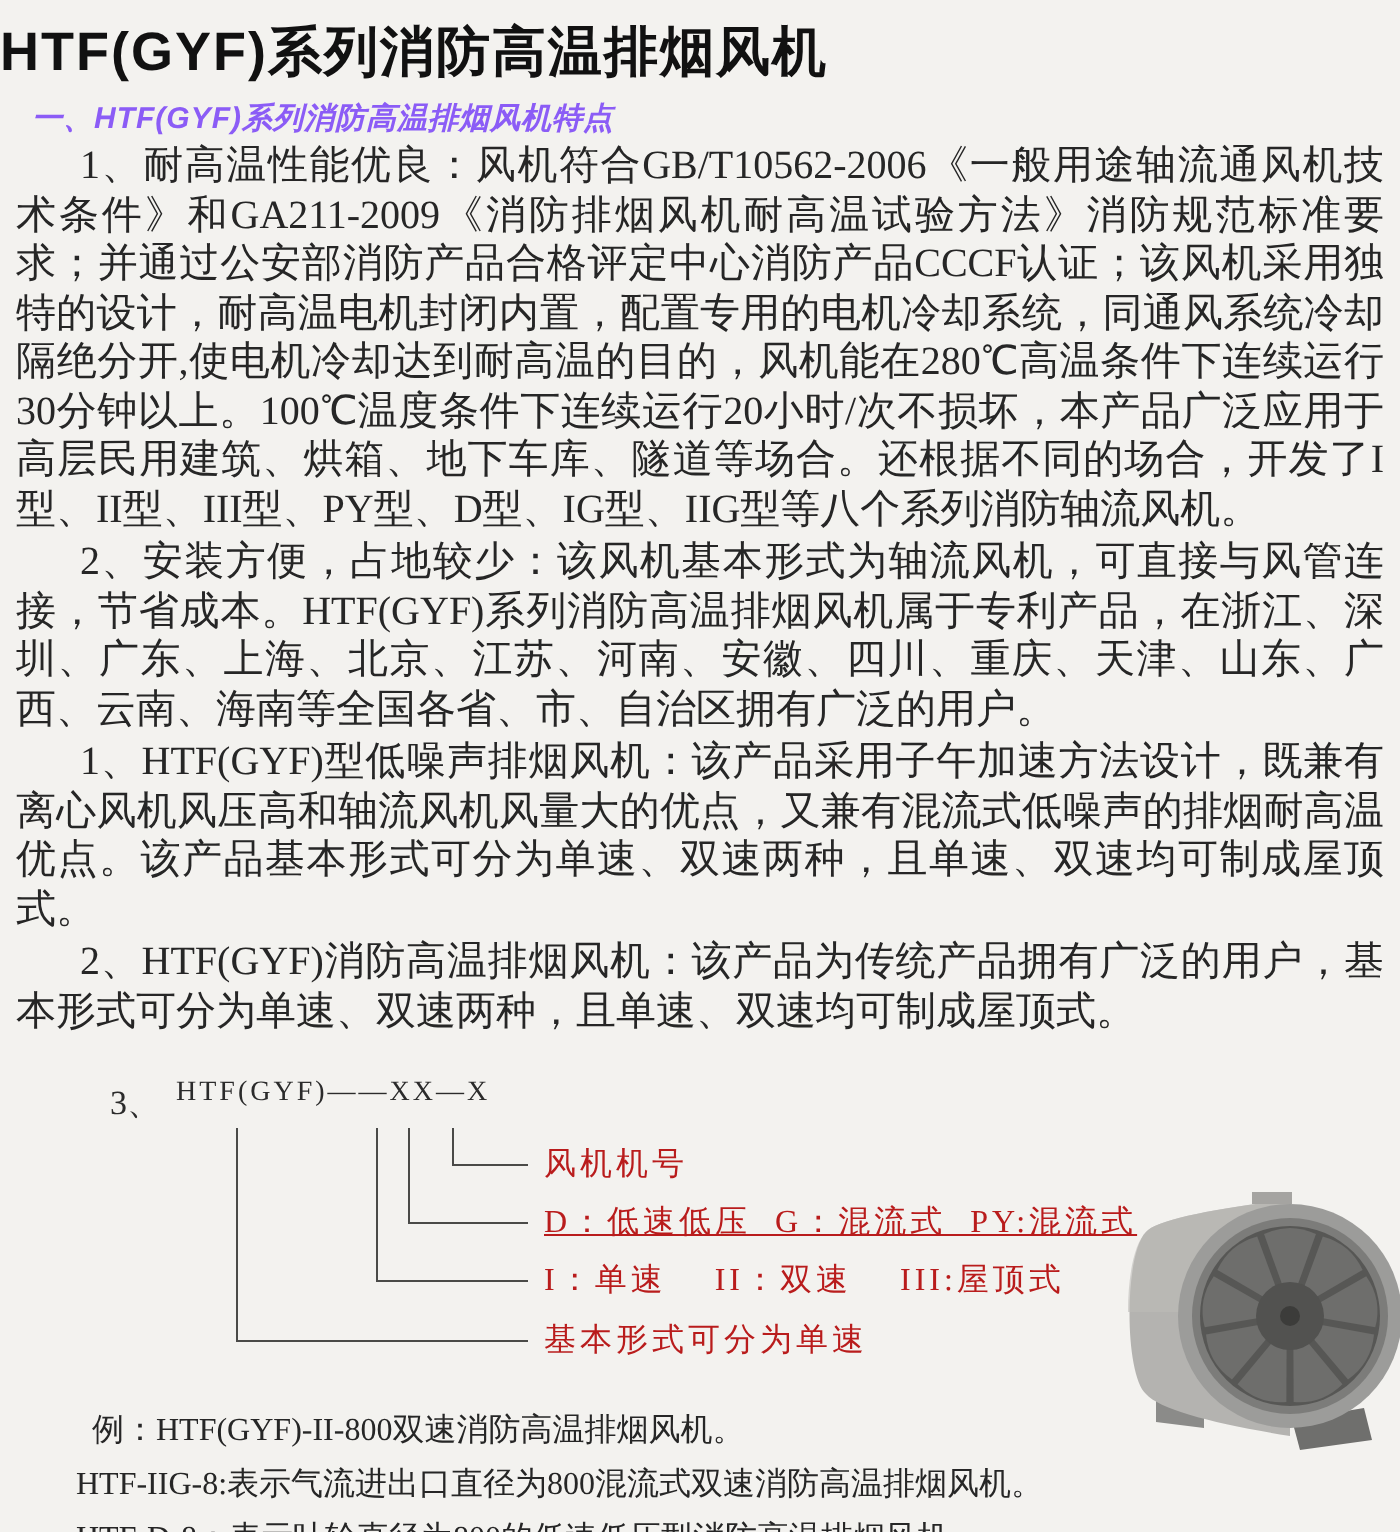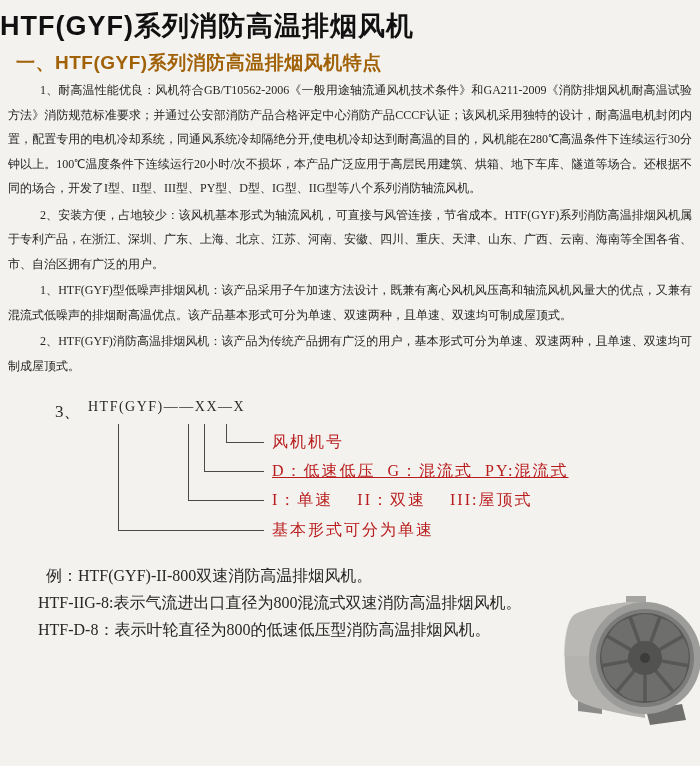--- a/index.html
+++ b/index.html
@@ -9,26 +9,26 @@
     font-family:"Liberation Serif", serif;
   }
   .title {
     margin:8px 0 0 0; text-align:left;
     font-family:"Liberation Sans", sans-serif; font-weight:bold;
     font-size:27px; color:#111; letter-spacing:1px;
   }
   .sec-heading {
     margin:8px 0 2px 16px;
     font-family:"Liberation Sans", sans-serif; font-weight:bold;
-    font-size:19px; color:#a16207; letter-spacing:0.5px;
+    font-size:15px; color:#8b5cf6; letter-spacing:0.5px;font-style:italic;
   }
   .sec-heading.first { margin-top:6px; }
   .sec-heading.second { margin-top:14px; }
   .body-para {
-    margin:2px 8px 0 8px; font-size:12px; line-height:24.5px;
+    margin:2px 8px 0 8px; font-size:20px; line-height:24.5px;
     text-align:justify; text-indent:32px; color:#262626;
   }
   .diagram {
     position:relative; height:162px; margin-top:16px; font-size:16px;
   }
   .diagram .item-no {
     position:absolute; left:55px; top:6px; font-size:17px;
   }
   .diagram .formula {
     position:absolute; left:88px; top:5px; font-size:14px; letter-spacing:1.5px;

